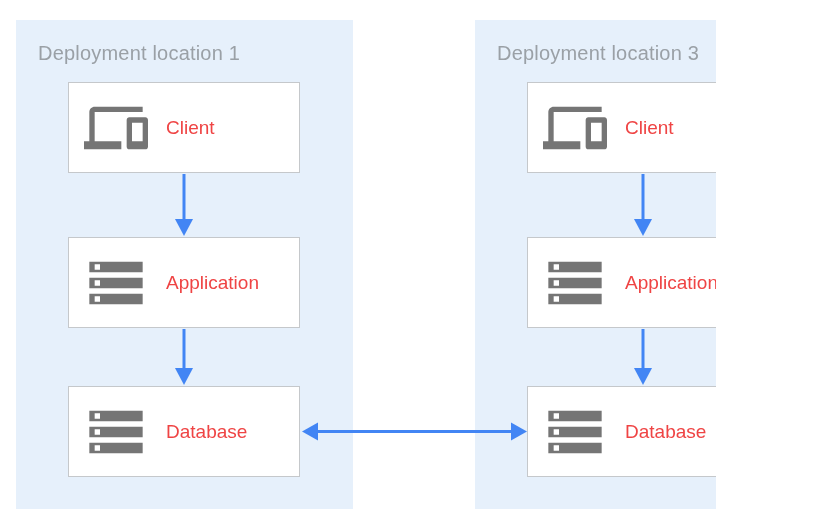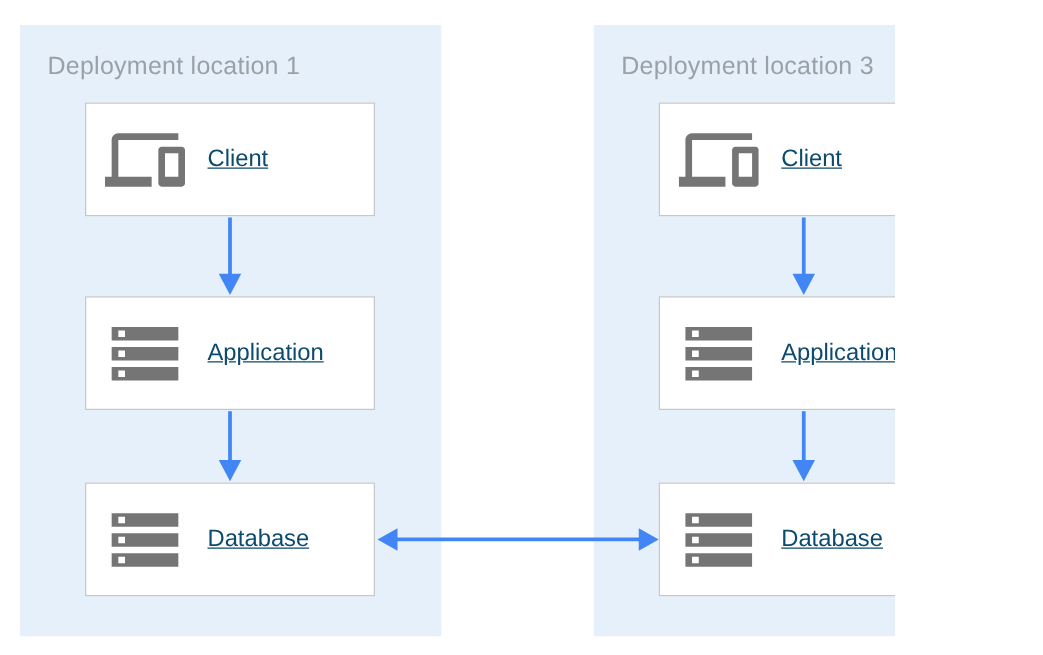--- a/index.html
+++ b/index.html
@@ -50,23 +50,22 @@
   .node .icon {
     width: 64px;
     height: 64px;
     flex: 0 0 auto;
     display: flex;
     align-items: center;
     justify-content: center;
   }
   .node .label {
     font-size: 19px;
-    color: #0c4a6e;
+    color: #ef4444;
     white-space: nowrap;
-    text-decoration: underline;
   }
   
   .n-client-1      { left: 68px;  top: 82px; }
   .n-application-1 { left: 68px;  top: 237px; }
   .n-database-1    { left: 68px;  top: 386px; }
   
   .n-client-2      { left: 527px; top: 82px; }
   .n-application-2 { left: 527px; top: 237px; }
   .n-database-2    { left: 527px; top: 386px; }
 

